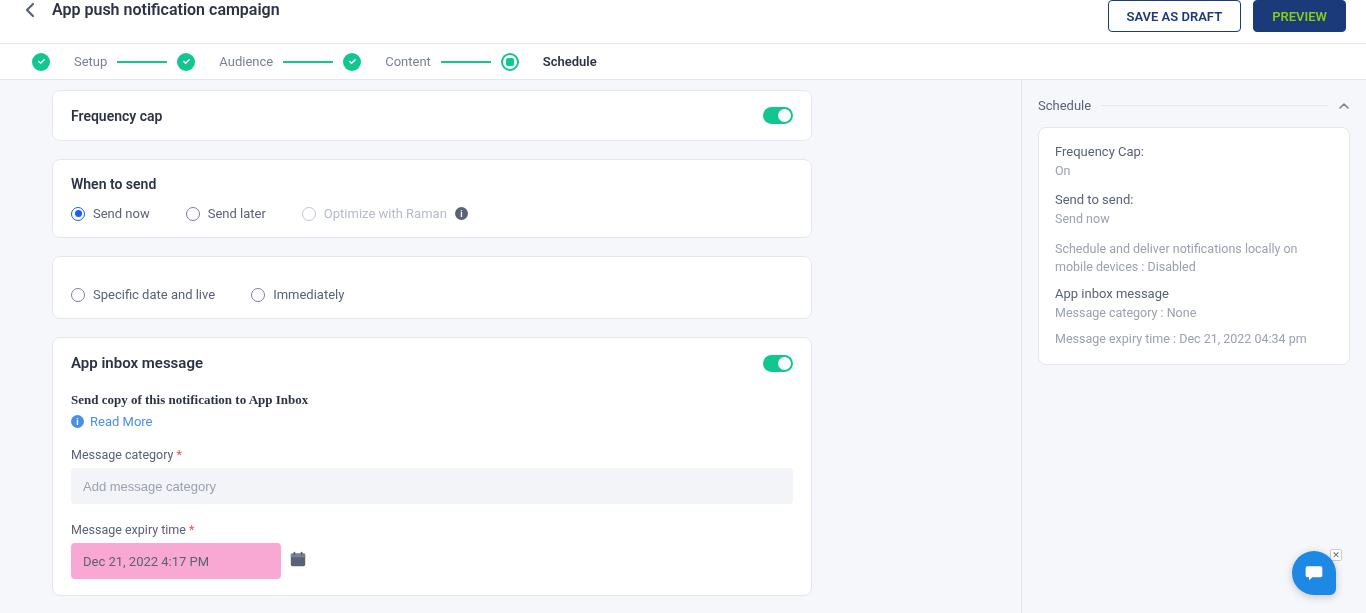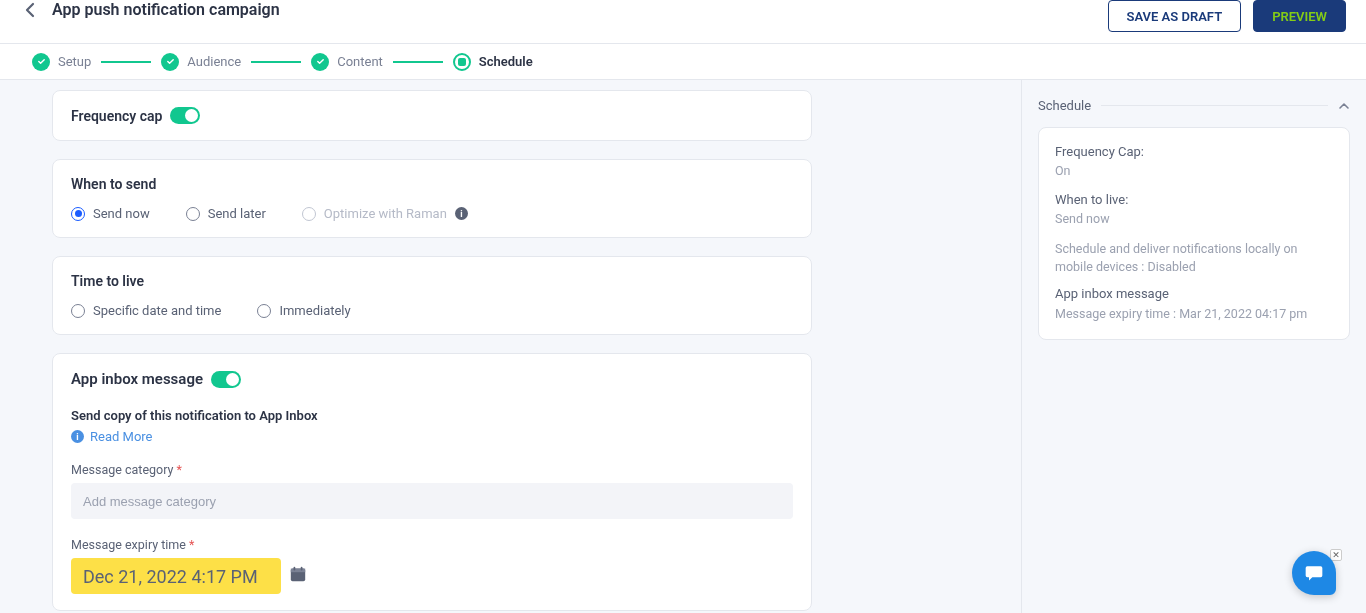--- a/index.html
+++ b/index.html
@@ -56,21 +56,21 @@
     .stepper {
       background: #fff;
       height: 36px;
       display: flex;
       align-items: center;
       padding: 0 32px;
       border-bottom: 1px solid #e4e7ed;
       gap: 10px;
     }
     .step {
-      display: flex; align-items: center; gap: 8px;
+      display: flex; align-items: center; gap: 24px;
     }
     .step-circle {
       width: 18px; height: 18px; border-radius: 50%;
       display: flex; align-items: center; justify-content: center;
     }
     .step-done { background: #11c78f; color: #fff; }
     .step-current {
       width: 18px; height: 18px; border-radius: 50%;
       border: 2px solid #11c78f;
       display: flex; align-items: center; justify-content: center;
@@ -108,20 +108,21 @@
       margin-bottom: 18px;
       width: 760px;
     }
     .card-title {
       font-size: 14px;
       font-weight: 600;
       color: #2c3345;
     }
     .card-header-row {
       display: flex;
+      justify-content: space-between;
       align-items: center;
       gap: 8px;
     }
     .toggle {
       width: 30px; height: 17px;
       background: #11c78f;
       border-radius: 9px;
       position: relative;
       cursor: pointer;
     }
@@ -156,20 +157,21 @@
       background: #1a5cff;
     }
     .radio-label { font-size: 13px; color: #5a6275; }
     .radio-label-disabled { color: #b5bac7; }
     .section-heading {
       font-size: 15px; font-weight: 600; color: #2c3345;
     }
     .sub-heading {
       font-size: 13px; font-weight: 600; color: #2c3345;
       margin-top: 20px;
+      font-family: Liberation Serif, serif;
     }
     .info-row {
       display: flex; align-items: center; gap: 6px;
       font-size: 13px; color: #7a8194;
       margin-top: 6px;
     }
     .info-icon {
       width: 13px; height: 13px; border-radius: 50%;
       background: #4a90e2; color: #fff;
       font-size: 9px; font-weight: 700;
@@ -191,23 +193,23 @@
       background: #f3f4f8;
       border: none; border-radius: 4px;
       padding: 0 12px; font-size: 13px;
       margin-top: 6px;
       color: #2c3345;
     }
     .input-field::placeholder { color: #9ba1b0; }
     .date-field-wrap { display: flex; align-items: center; margin-top: 6px; }
     .date-field {
       width: 210px; height: 36px;
-      background: #fde047;
+      background: #f9a8d4;
       border: none; border-radius: 4px;
-      padding: 0 12px; font-size: 18px;
+      padding: 0 12px; font-size: 13px;
       color: #5a6275;
       display: flex; align-items: center;
     }
     .cal-icon { margin-left: 8px; color: #5a6275; }
     .summary-header {
       display: flex; justify-content: space-between; align-items: center;
       font-size: 13px; color: #5a6275;
       margin-bottom: 14px;
     }
     .summary-header-line {
@@ -325,25 +327,24 @@
         </div>
         <div class="radio-opt">
           <div class="radio" style="border-color:#c1c6d2"></div>
           <span class="radio-label radio-label-disabled">Optimize with Raman</span>
           <div class="info-icon-dark">i</div>
         </div>
       </div>
     </div>
 
     <div class="card">
-      <div class="card-title">Time to live</div>
       <div class="radio-row">
         <div class="radio-opt">
           <div class="radio"></div>
-          <span class="radio-label">Specific date and time</span>
+          <span class="radio-label">Specific date and live</span>
         </div>
         <div class="radio-opt">
           <div class="radio"></div>
           <span class="radio-label">Immediately</span>
         </div>
       </div>
     </div>
 
     <div class="card">
       <div class="card-header-row">
@@ -385,25 +386,26 @@
       <div class="summary-header-line"></div>
       <span>
         <svg width="12" height="8" viewBox="0 0 12 8">
             <path d="M2 6 L6 2 L10 6" stroke="#7a8194" stroke-width="1.6" fill="none" stroke-linecap="round" stroke-linejoin="round"></path>
           </svg>
       </span>
     </div>
     <div class="summary-card">
       <div class="summary-label">Frequency Cap:</div>
       <div class="summary-value">On</div>
-      <div class="summary-label">When to live:</div>
+      <div class="summary-label">Send to send:</div>
       <div class="summary-value">Send now</div>
       <div class="summary-label-sm">Schedule and deliver notifications locally on mobile devices : Disabled</div>
       <div class="summary-label">App inbox message</div>
-      <div class="summary-label-sm" style="margin-bottom:0">Message expiry time : Mar 21, 2022 04:17 pm</div>
+      <div class="summary-value" style="margin-bottom:10px">Message category : None</div>
+      <div class="summary-label-sm" style="margin-bottom:0">Message expiry time : Dec 21, 2022 04:34 pm</div>
     </div>
   </div>
 </div>
 
 <div class="chat-close">✕</div>
 <div class="chat-bubble">
   <svg width="20" height="20" viewBox="0 0 24 24">
       <path d="M4 4 h16 a2 2 0 0 1 2 2 v9 a2 2 0 0 1 -2 2 h-10 l-4 4 v-4 h-2 a2 2 0 0 1 -2 -2 v-9 a2 2 0 0 1 2 -2 z" fill="#fff"></path>
     </svg>
 </div>

